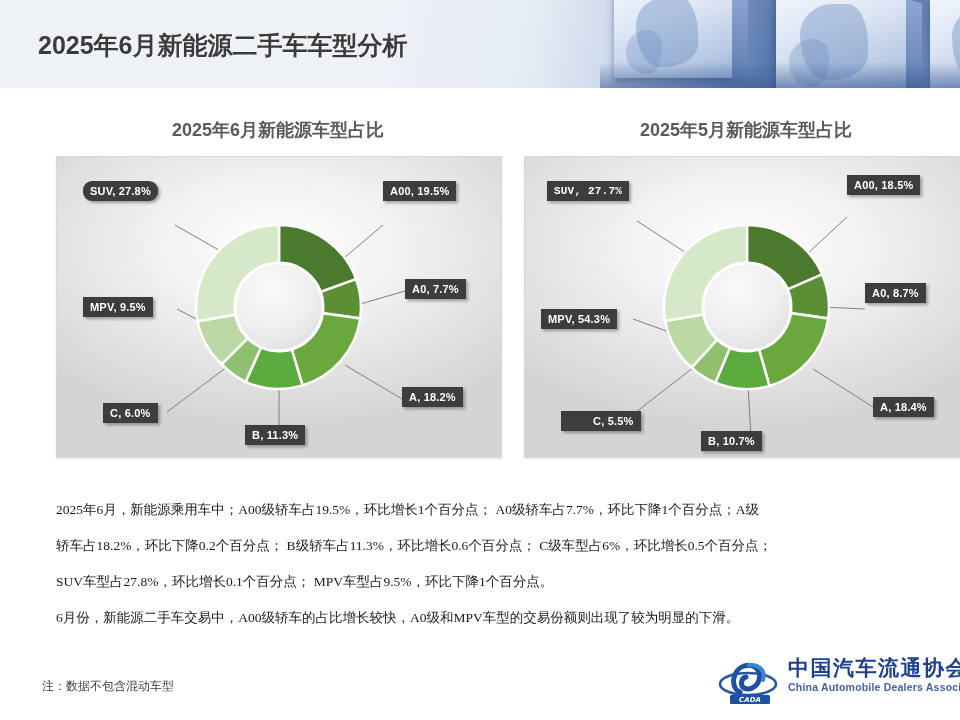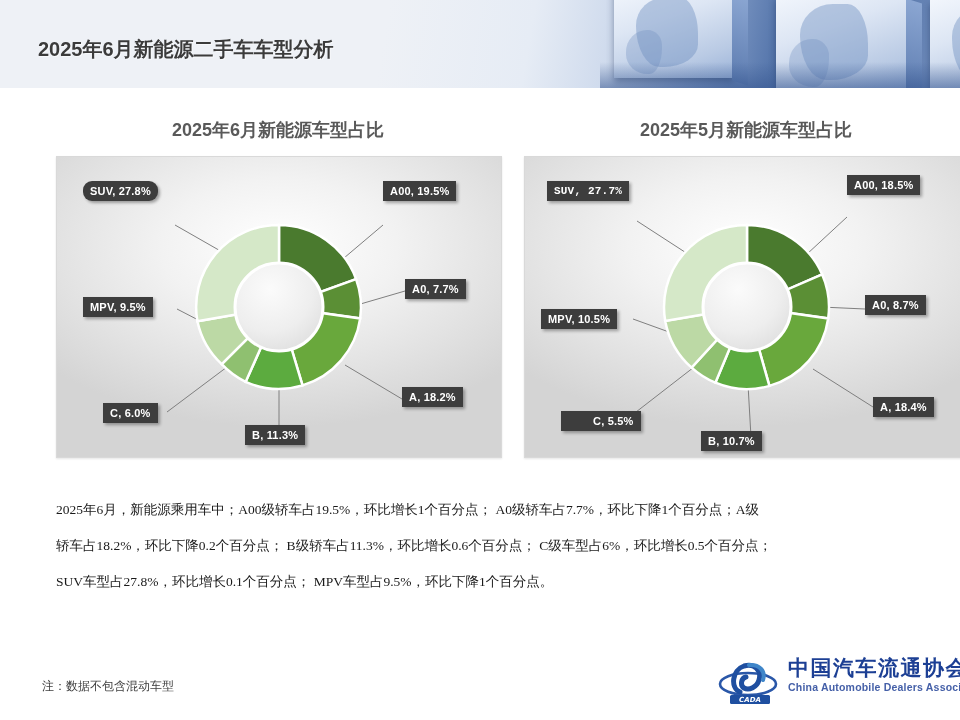--- a/index.html
+++ b/index.html
@@ -61,22 +61,22 @@
   .cube.c1 { left: 14px;  top: -10px; width: 120px; height: 88px; }
   .cube.c2 { left: 176px; top: -4px;  width: 132px; height: 96px; }
   .cube.c3 { left: 330px; top: 0px;   width: 120px; height: 92px; }
   .hdr-floor {
     position: absolute;
     left: 0; bottom: 0; width: 360px; height: 26px;
     background: linear-gradient(180deg, rgba(60,92,150,0.0), rgba(52,84,142,0.55));
   }
   .header-title {
     position: absolute;
-    left: 38px; top: 36px;
-    font-size: 20px;
+    left: 38px; top: 29px;
+    font-size: 25px;
     font-weight: bold;
     color: #3b3b3b;
     letter-spacing: 0px;
     text-shadow: 1px 1px 0 rgba(255,255,255,0.55);
     white-space: nowrap;
   }
 
   
   .charts {
     position: absolute;
@@ -276,33 +276,34 @@
 
           <path d="M222,150 L166.6,210.6 A82,82 0 0,1 140.2,163.9 Z" fill="#bcd9a5" stroke="#ffffff" stroke-width="2.5"></path>
 
           <path d="M222,150 L140.2,163.9 A82,82 0 0,1 222,68 Z" fill="#d5e8c8" stroke="#ffffff" stroke-width="2.5"></path>
         </g>
         <circle cx="222" cy="150" r="44" fill="url(#holeGradR)" stroke="#ffffff" stroke-width="3"></circle>
       </svg>
 
       <div class="dlabel" style="left:22px;  top:24px;font-family:Liberation Mono, monospace;">SUV, 27.7%</div>
       <div class="dlabel" style="left:322px; top:18px;">A00, 18.5%</div>
-      <div class="dlabel" style="left:340px; top:138px;">A0, 8.7%</div>
+      <div class="dlabel" style="left:340px; top:126px;">A0, 8.7%</div>
       <div class="dlabel" style="left:348px; top:240px;">A, 18.4%</div>
       <div class="dlabel" style="left:176px; top:274px;">B, 10.7%</div>
       <div class="dlabel" style="left:36px;  top:254px;padding-left:32px;">C, 5.5%</div>
-      <div class="dlabel" style="left:16px;  top:152px;">MPV, 10.5%</div>
+      <div class="dlabel" style="left:16px;  top:152px;">MPV, 54.3%</div>
     </div>
   </div>
 </div>
 
 <div class="body-text">
   <div class="para">2025年6月，新能源乘用车中；A00级轿车占19.5%，环比增长1个百分点； A0级轿车占7.7%，环比下降1个百分点；A级</div>
   <div class="para">轿车占18.2%，环比下降0.2个百分点； B级轿车占11.3%，环比增长0.6个百分点； C级车型占6%，环比增长0.5个百分点；</div>
   <div class="para">SUV车型占27.8%，环比增长0.1个百分点； MPV车型占9.5%，环比下降1个百分点。</div>
+  <div class="para">6月份，新能源二手车交易中，A00级轿车的占比增长较快，A0级和MPV车型的交易份额则出现了较为明显的下滑。</div>
 </div>
 
 <div class="footnote">注：数据不包含混动车型</div>
 
 <div class="logo">
   <svg class="logo-mark" viewBox="0 0 64 48">
     <ellipse cx="30" cy="26" rx="28" ry="11" fill="none" stroke="#2a57a8" stroke-width="2.6"></ellipse>
     <path d="M22,34 C12,30 14,12 26,8 C36,5 44,12 41,22 C39,29 31,33 26,30 C22,27.5 23,20 28,19" fill="none" stroke="#1f4fa0" stroke-width="5" stroke-linecap="round"></path>
     <path d="M31,7 C41,6 48,13 45,22" fill="none" stroke="#3f86c9" stroke-width="4" stroke-linecap="round"></path>
     <rect x="12" y="37" width="40" height="9" rx="1.5" fill="#1f4fa0"></rect>

